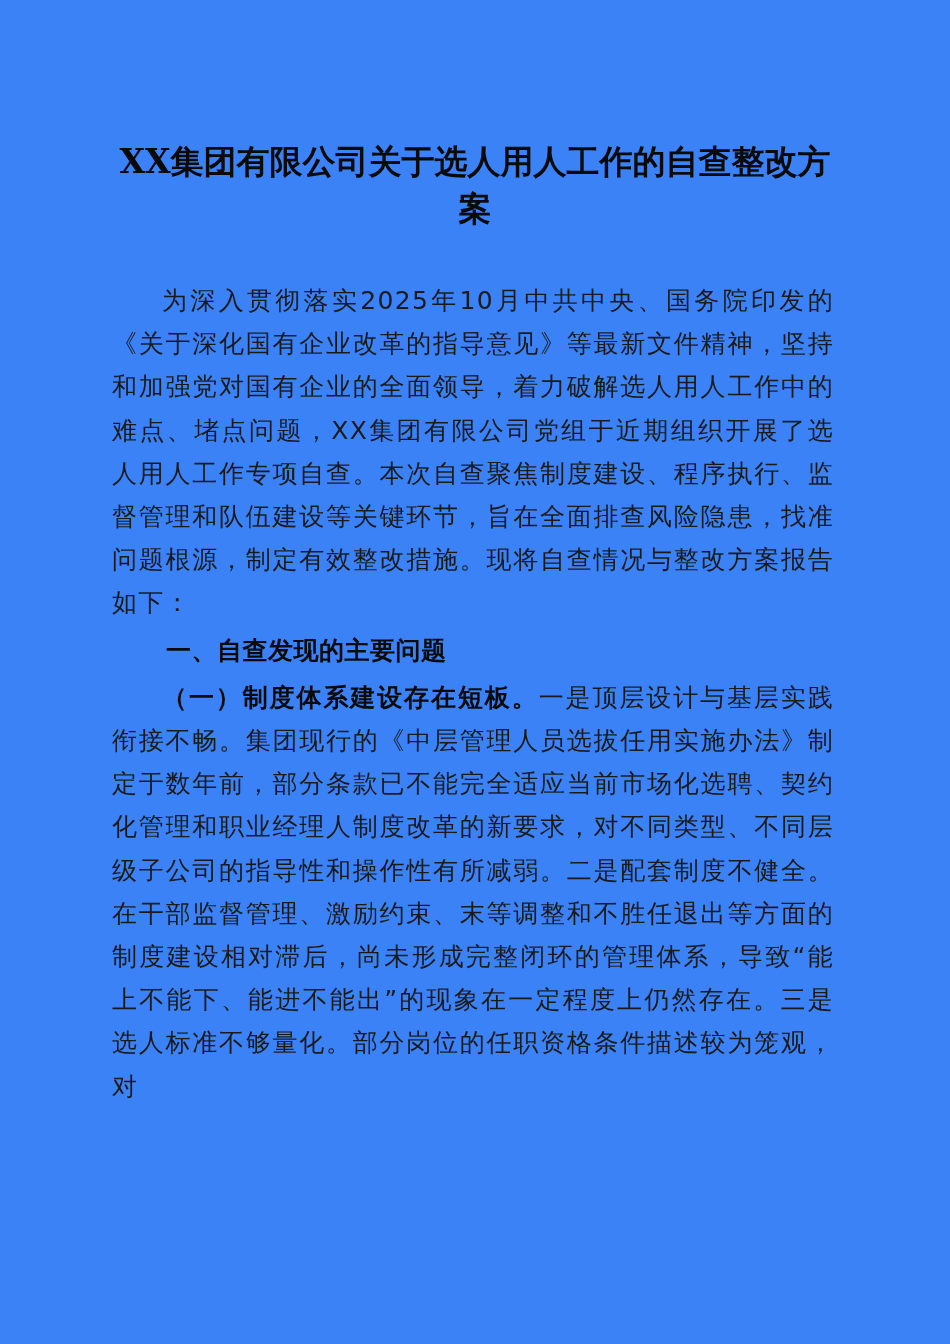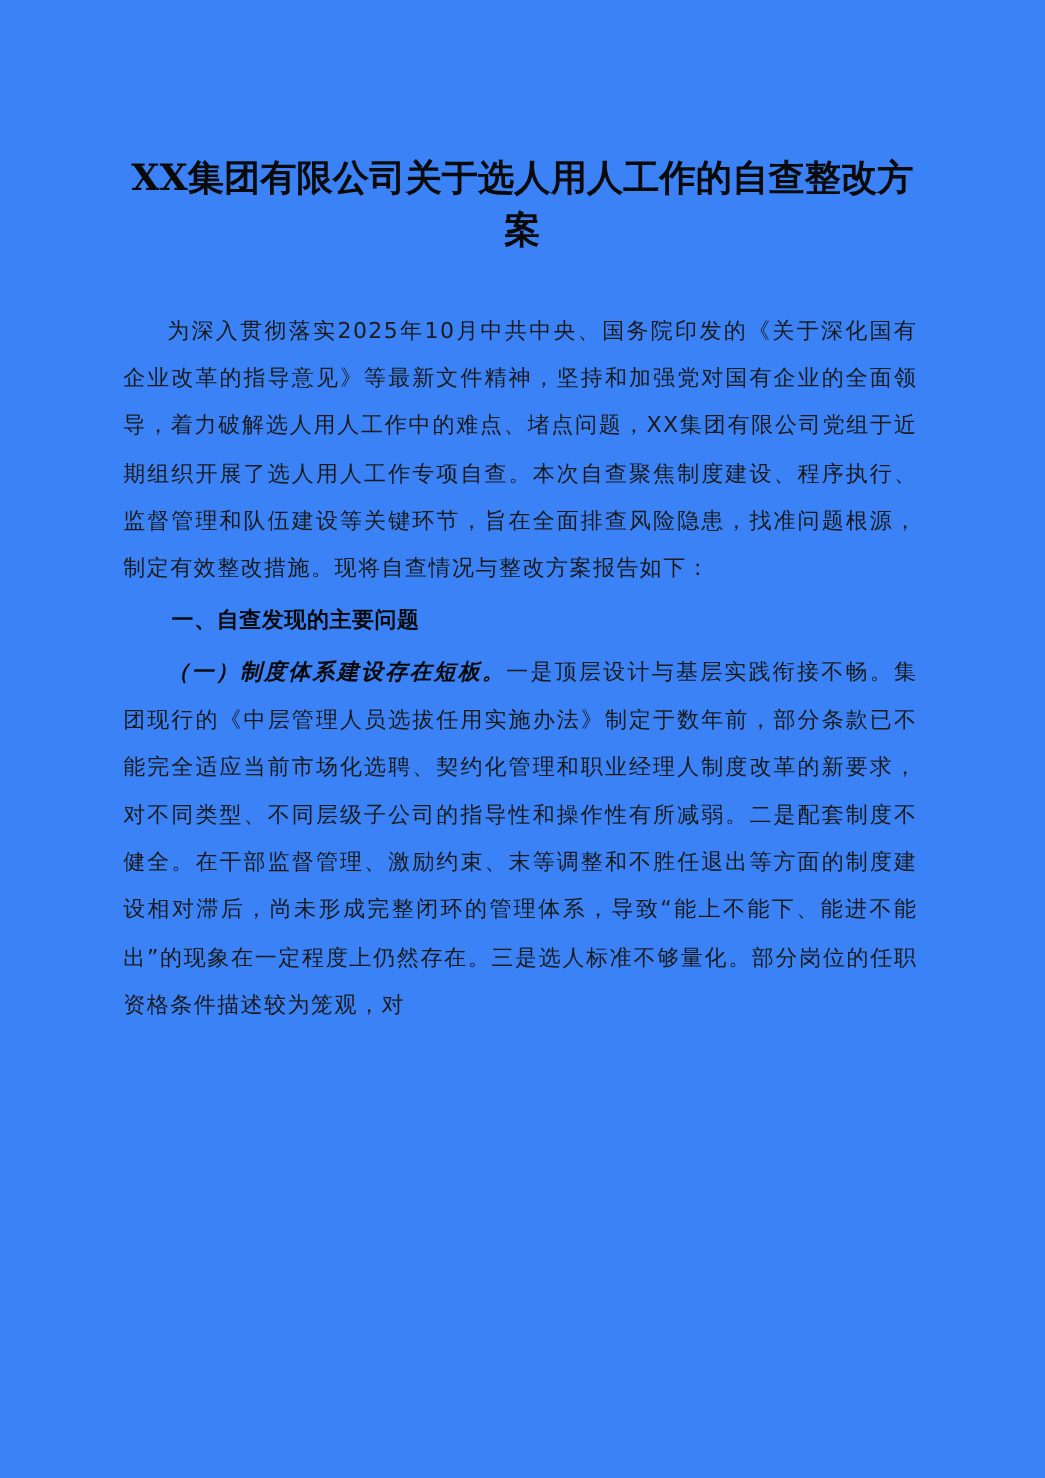--- a/index.html
+++ b/index.html
@@ -35,41 +35,40 @@
       letter-spacing: 0px;
       color: #0a0a0a;
       margin: 0;
     }
     .body-text {
       position: absolute;
       left: 112px;
       width: 722px;
       top: 279px;
       font-family: "DejaVu Sans", "Liberation Sans", sans-serif;
-      font-size: 20px;
+      font-size: 25px;
       line-height: 43.2px;
       letter-spacing: 1.35px;
       color: #1a1a1a;
       text-align: justify;
     }
     .para {
       margin: 0;
       text-indent: 2em;
     }
     .heading-1 {
       margin: 4px;
       text-indent: 2em;
       font-weight: bold;
       letter-spacing: 0.5px;
       color: #0a0a0a;
     }
     .subheading {
       font-weight: bold;
       color: #0a0a0a;
-      font-style: italic;
     }
   </style>
 </head>
 <body>
 
 <div class="page">
 
   <h1 class="title">XX集团有限公司关于选人用人工作的自查整改方案</h1>
 
   <div class="body-text">

